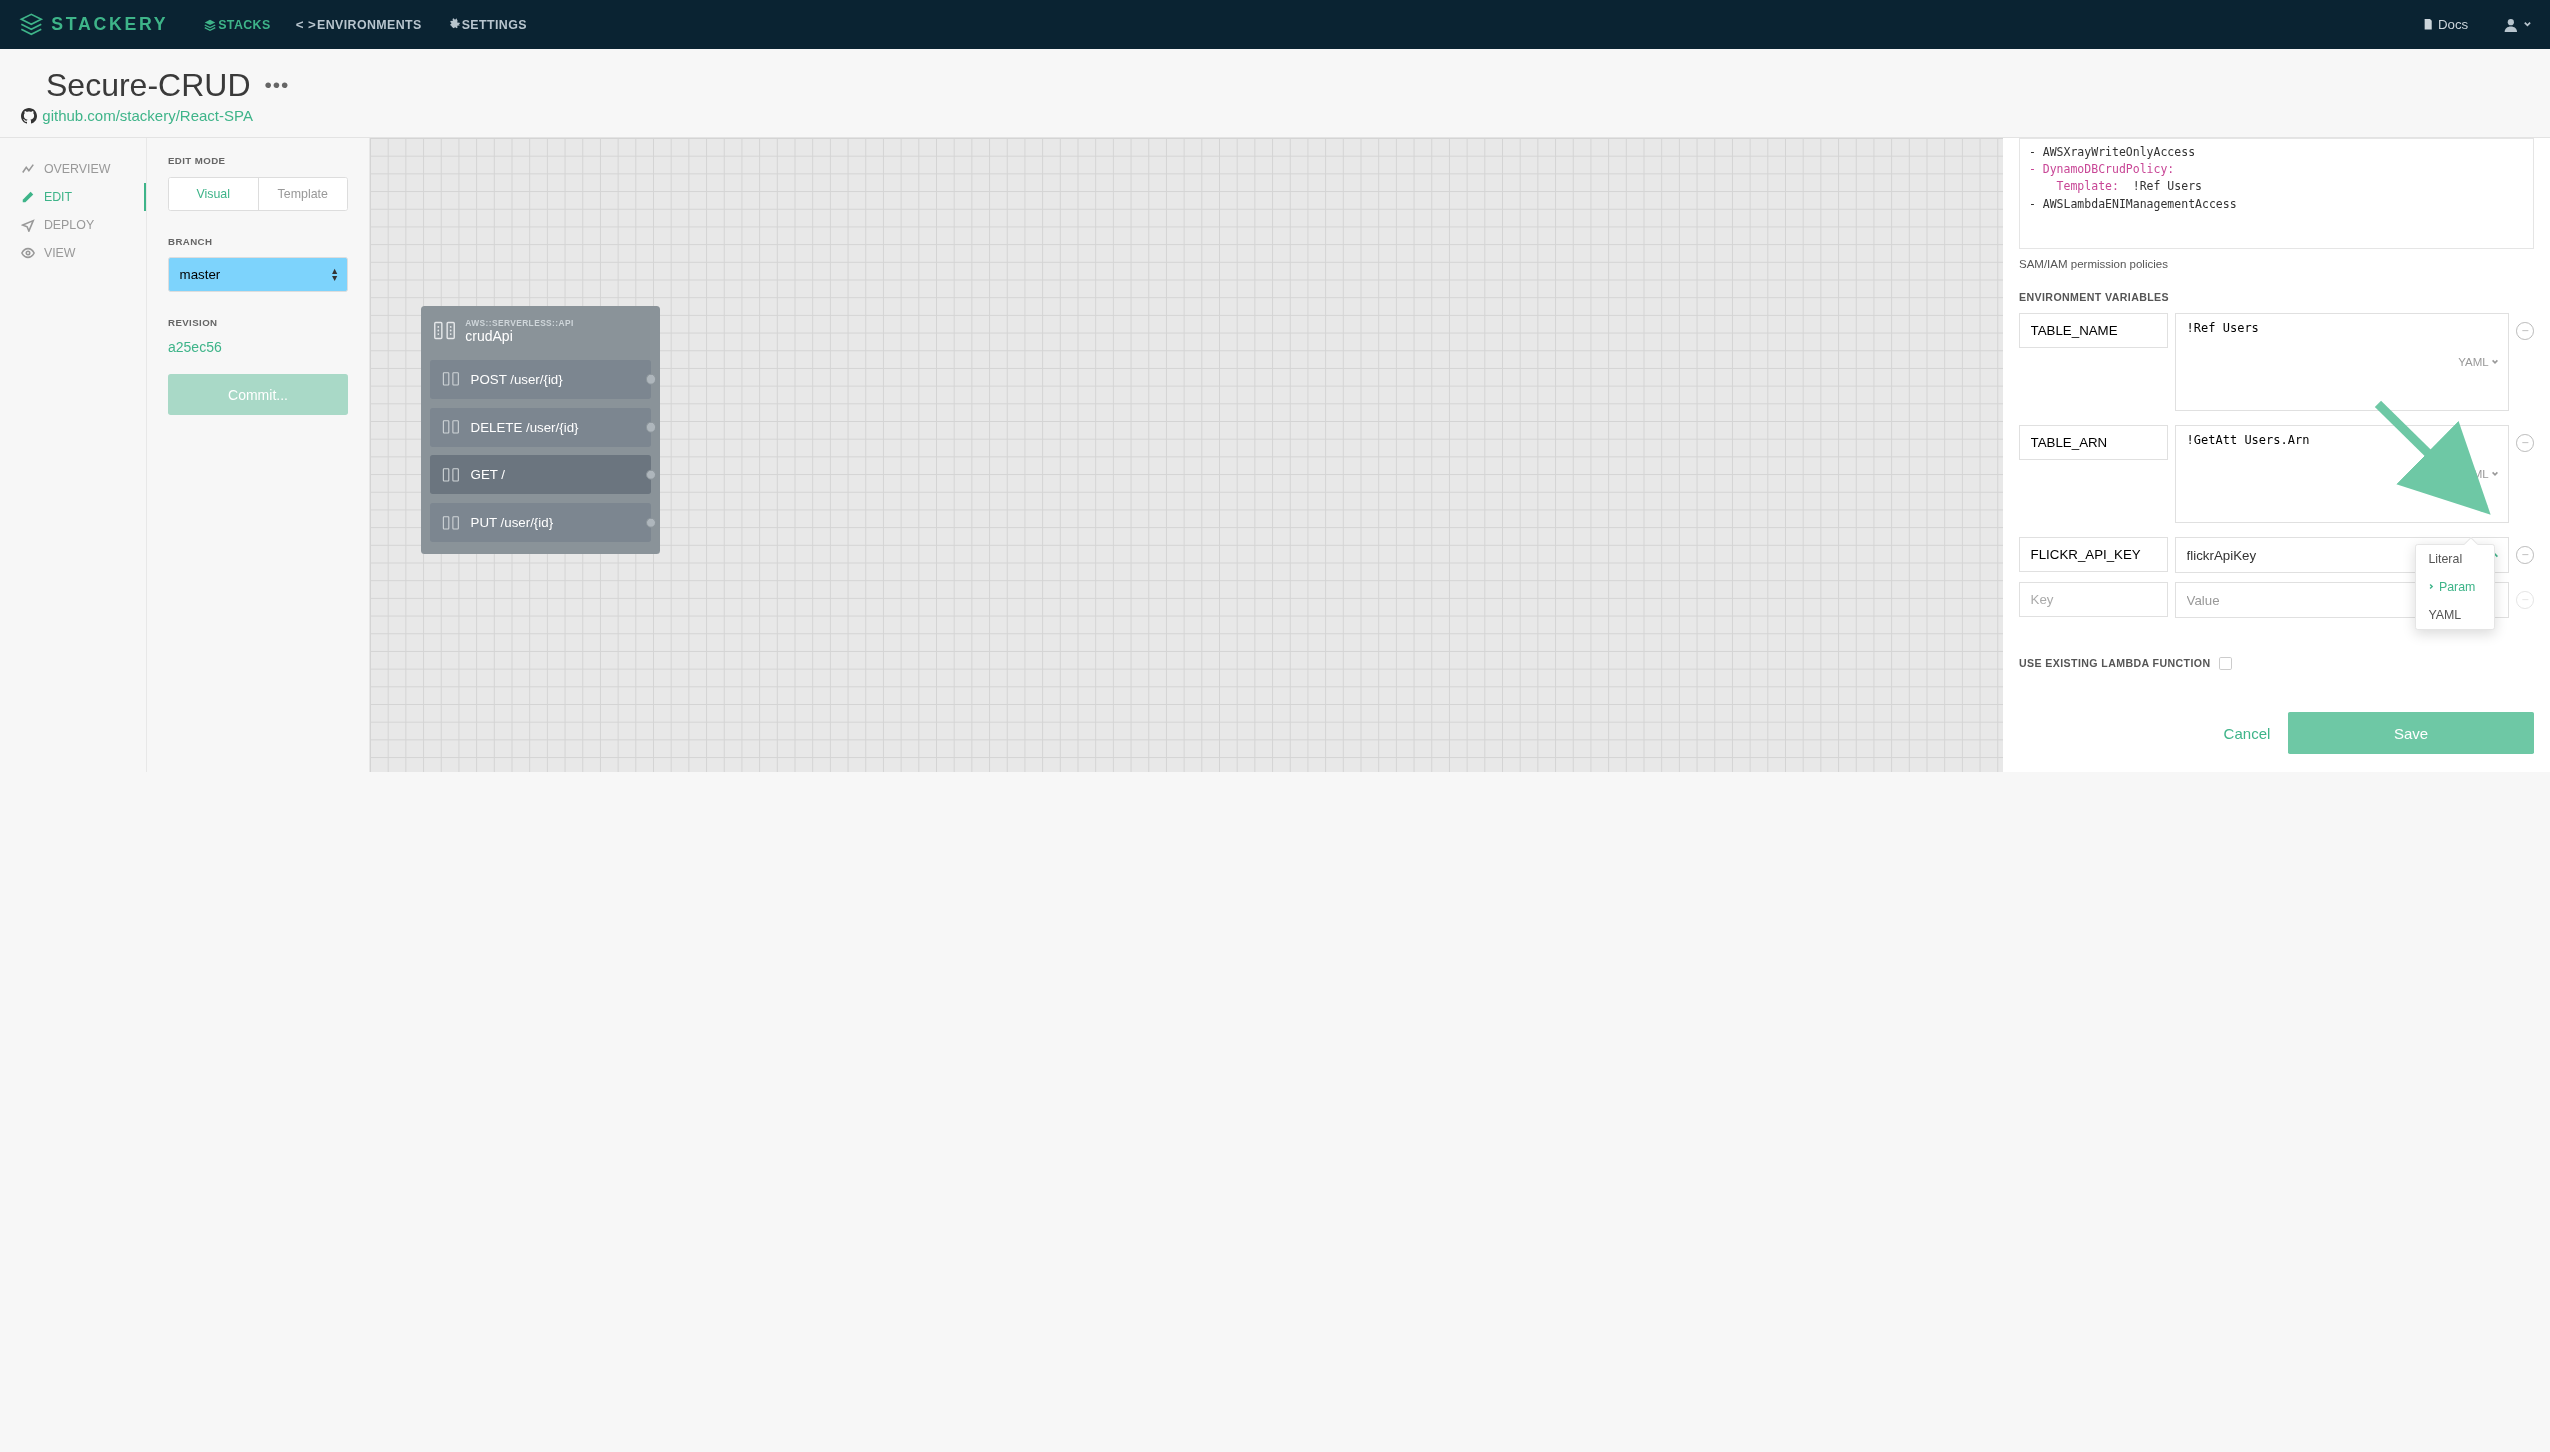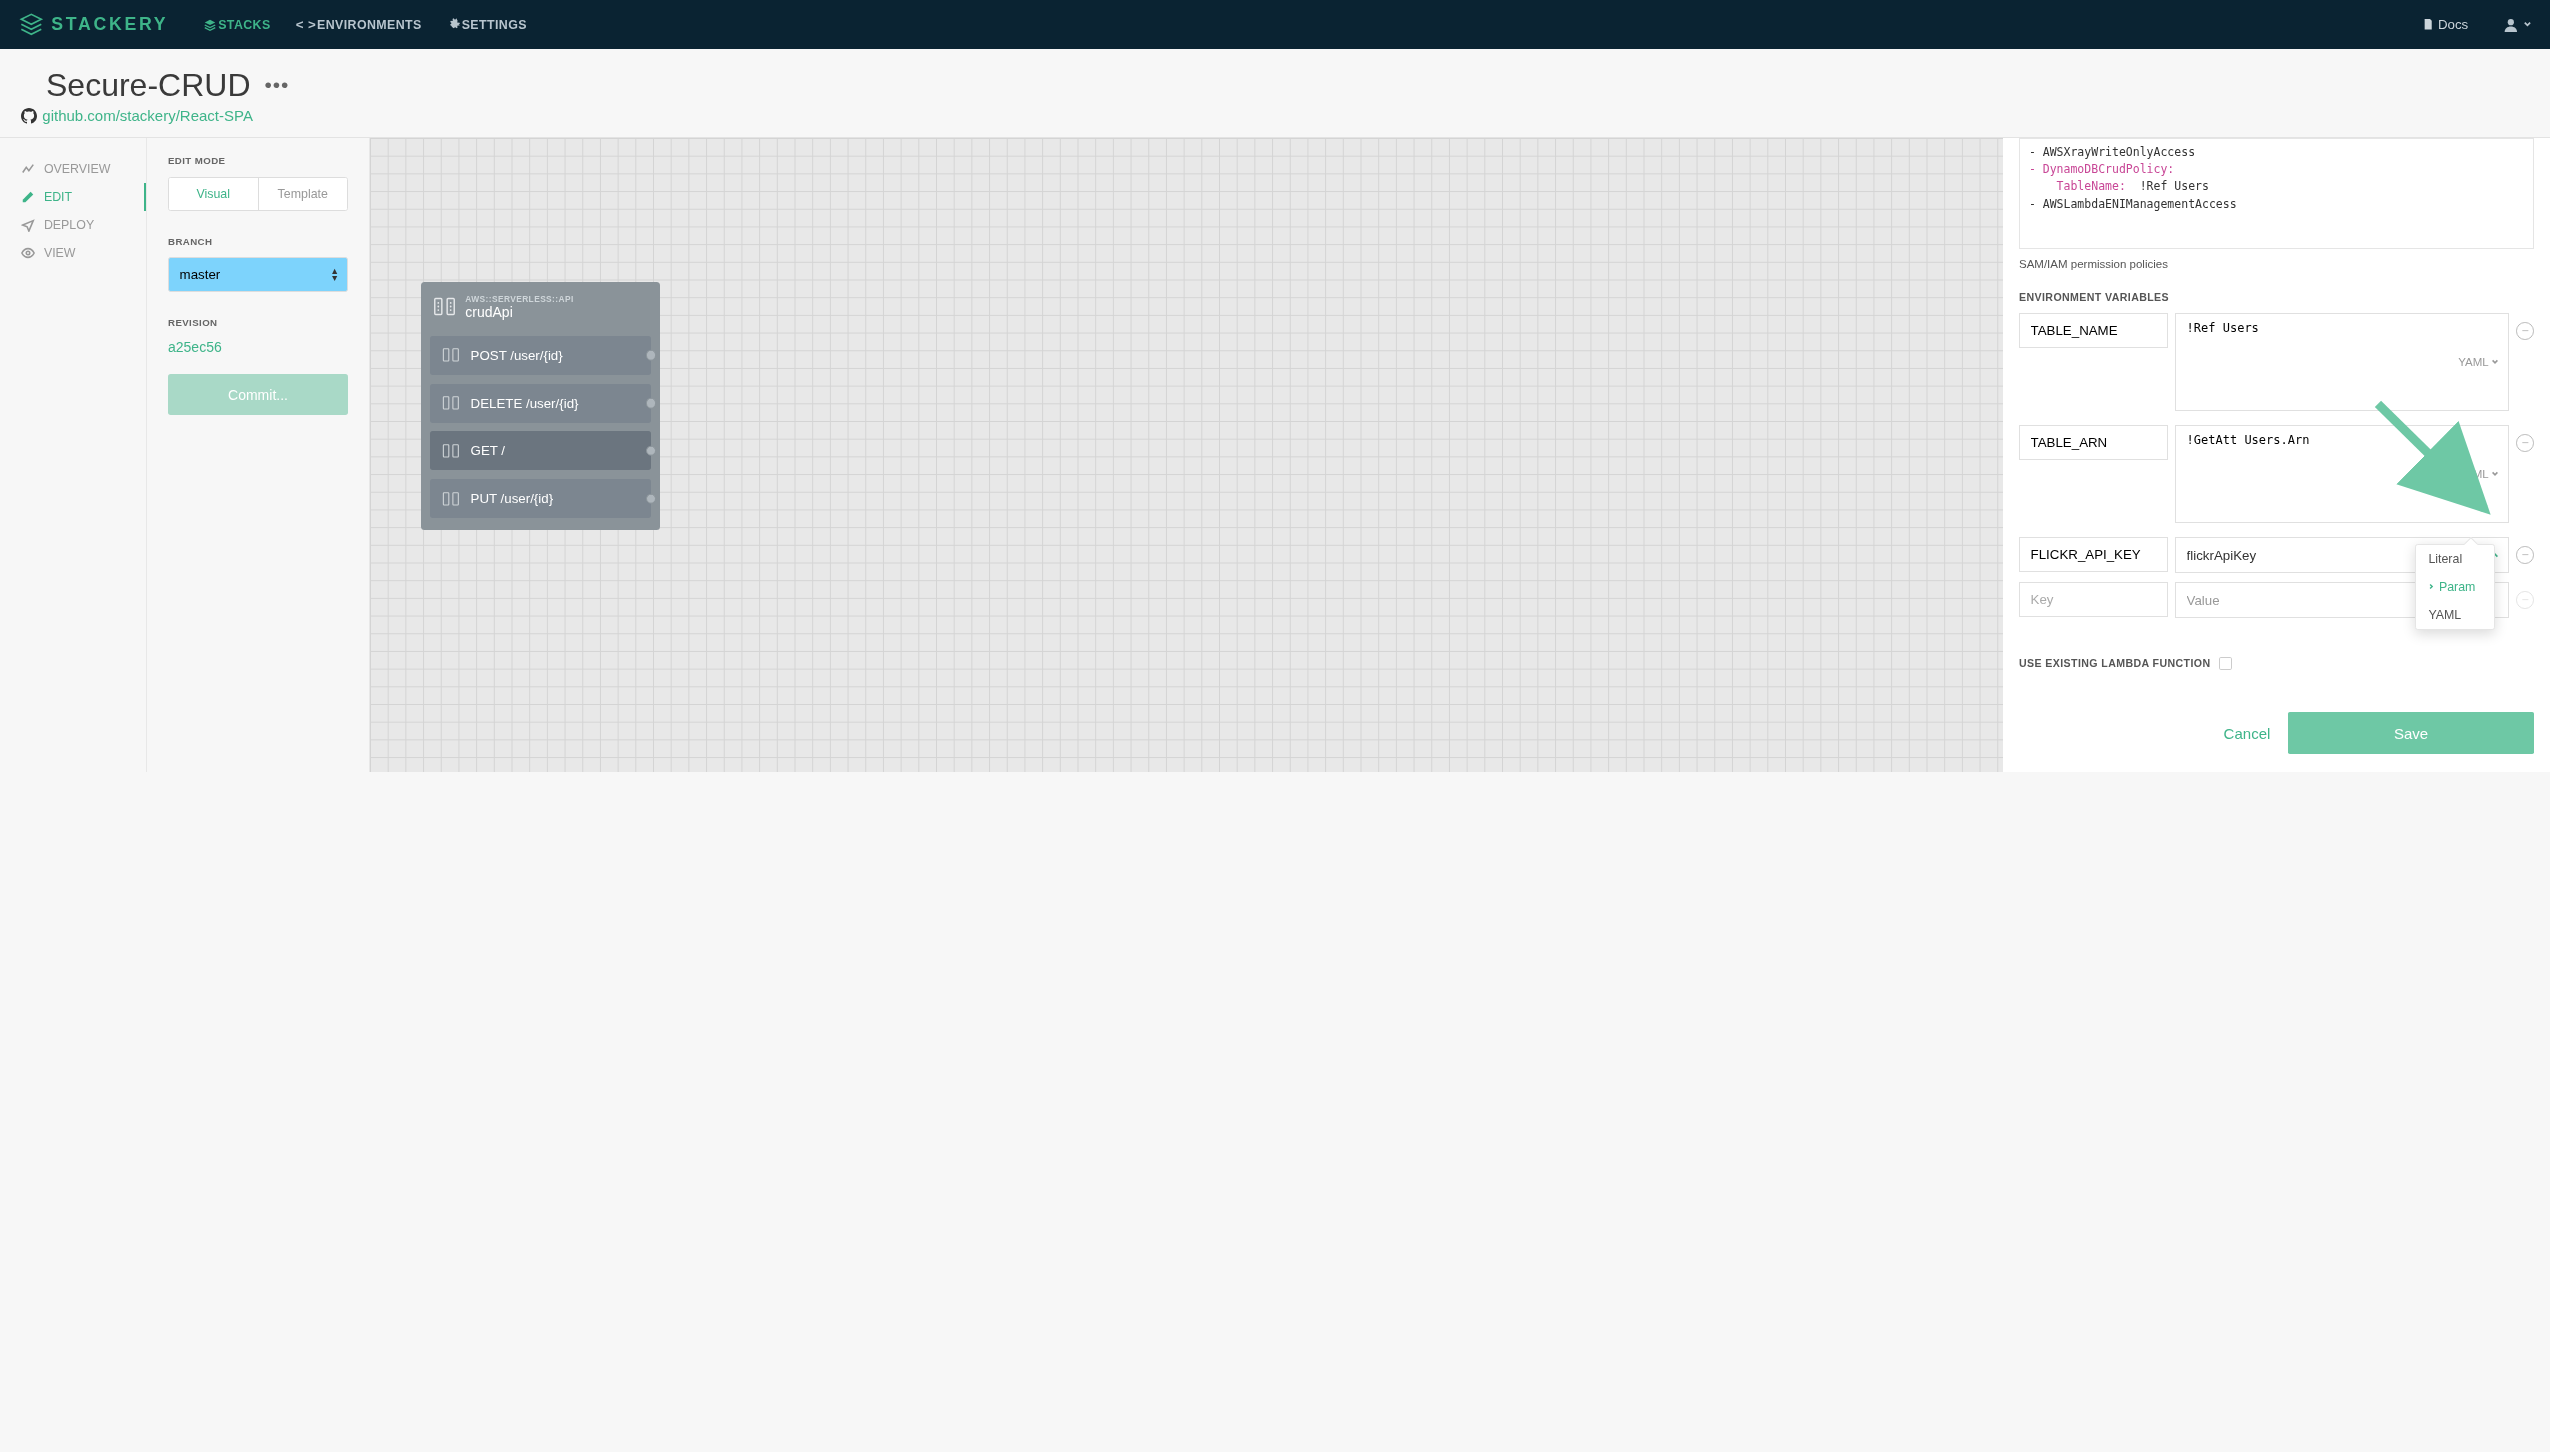--- a/index.html
+++ b/index.html
@@ -42,21 +42,21 @@
     .select-wrap { position: relative; margin-bottom: 25px; }
     .select-caret { position: absolute; right: 8.9px; top: 50%; transform: translateY(-50%); font-size: 8.9px; line-height: 7px; pointer-events: none; }
     .revision-link { color: #3eb489; font-size: 14px; }
     .commit-btn { width: 100%; padding: 12.4px; margin-top: 19.5px; background: #a9d9c7; color: #fff; border: none; border-radius: 2.7px; font-size: 14px; cursor: not-allowed; }
     
     
     .canvas { flex: 1; position: relative; background: #e8e8e8; overflow: hidden; }
     .canvas-grid { position: absolute; inset: 0;
       background-image: linear-gradient(#d4d4d4 0.9px, transparent 0.9px), linear-gradient(90deg, #d4d4d4 0.9px, transparent 0.9px);
       background-size: 17.7px 17.7px; }
-    .api-card { position: absolute; left: 51px; top: 144px; width: 239px; background: #8a9399; border-radius: 3.5px; padding: 8.9px 8.9px 12.4px; }
+    .api-card { position: absolute; left: 51px; top: 168px; width: 239px; background: #8a9399; border-radius: 3.5px; padding: 8.9px 8.9px 12.4px; }
     .api-card-header { display: flex; align-items: center; gap: 8.9px; padding: 3.5px 3.5px 7px; }
     .api-header-text { display:flex; flex-direction:column; }
     .api-type { color: #cfd6da; font-size: 8.4px; font-weight:700; letter-spacing: 0.4px; }
     .api-name { color: #fff; font-size: 14px; }
     .route-row { background: #7c8690; border-radius: 2.7px; padding: 10.6px 12.4px; margin-top: 8.9px; display: flex; align-items: center; gap: 10.6px; position: relative; }
     .route-row.active { background: #6b757f; }
     .route-label { color: #fff; font-size: 13.3px; }
     .conn-dot { position: absolute; right: -5.3px; top: 50%; transform: translateY(-50%); width: 10.6px; height: 10.6px; background: #aeb6bc; border-radius: 50%; border: 1.8px solid #8a9399; }
     .route-icon { display:inline-flex; }
     .api-icon { display:inline-flex; }
@@ -264,21 +264,21 @@
           </span>
         <span class="route-label">PUT /user/{id}</span>
         <span class="conn-dot"></span>
       </div>
     </div>
   </div>
 
   <div class="details" style="position:relative;">
     <div class="code-box"><span>- </span><span>AWSXrayWriteOnlyAccess</span>
 <span class="code-y">- </span><span class="code-y">DynamoDBCrudPolicy:</span>
-<span class="code-k">    TableName:</span><span>  !Ref Users</span>
+<span class="code-k">    Template:</span><span>  !Ref Users</span>
 <span>- </span><span>AWSLambdaENIManagementAccess</span></div>
     <div class="policies-hint">SAM/IAM permission policies</div>
 
     <div class="section-label">ENVIRONMENT VARIABLES</div>
 
     <div class="env-row">
       <input class="env-key" value="TABLE_NAME" style="">
       <div class="env-val-wrap">
         <textarea class="env-val" style="">!Ref Users</textarea>
         <div class="env-type">

